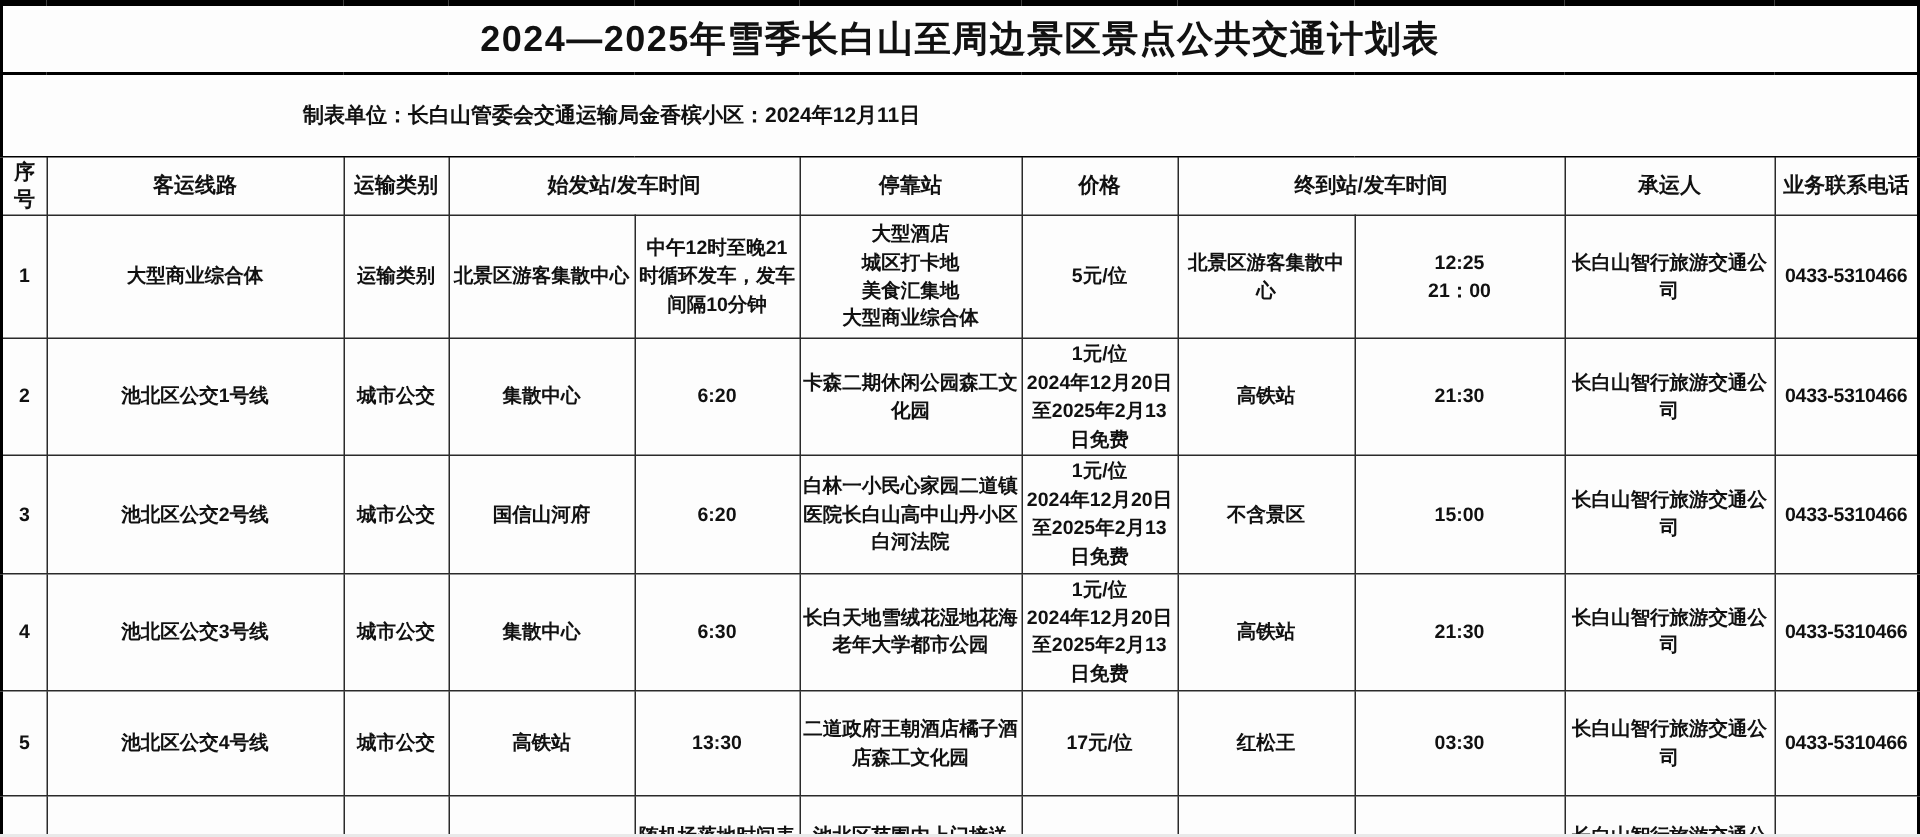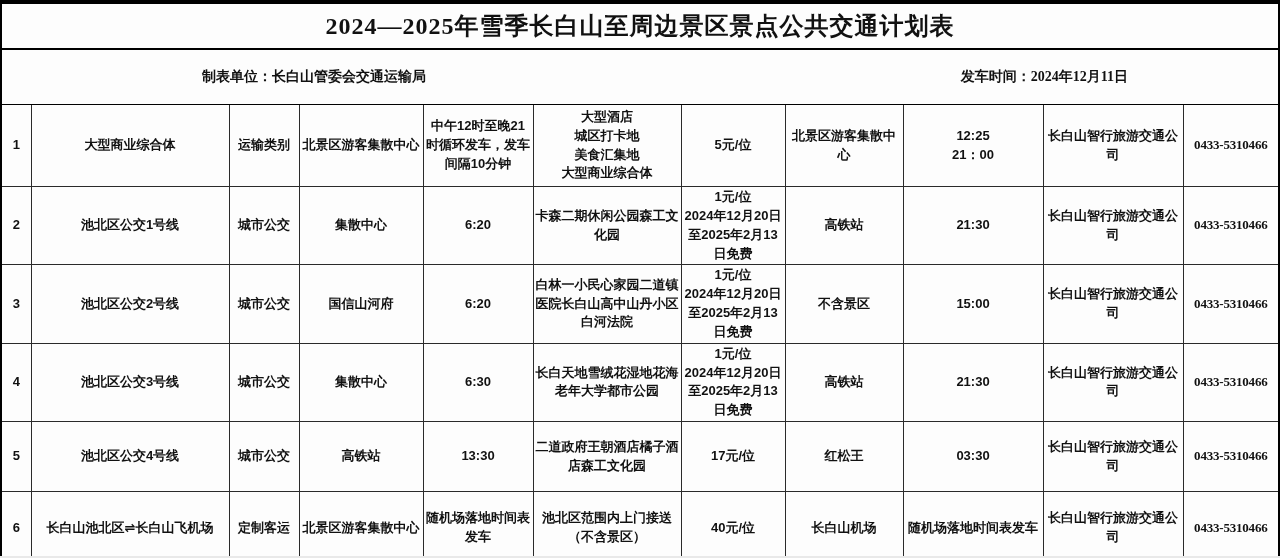--- a/index.html
+++ b/index.html
@@ -39,39 +39,38 @@
   }
   tr.meta-row td {
     border-left: 2px solid #000;
     border-right: 2px solid #000;
     border-bottom: 1px solid #000;
     height: 32px;
     padding: 0;
   }
   .meta-inner {
     display: flex;
-    justify-content: space-between;
     align-items: center;
     padding-left: 200px;
     padding-right: 150px;
     font-size: 14px;
     font-weight: bold;
   }
   tr.header-row th {
     font-size: 14px;
     height: 36px;
     background: #fdfdfd;
   }
   tr.data-row td { font-size: 13px; line-height: 1.45; }
   td.c-seq   { font-size: 13px; }
   td.c-price { font-size: 12px; line-height: 1.35; }
   td.c-phone { font-size: 12px; letter-spacing: -0.2px; padding: 1px 0; }
   td.c-otime, td.c-ttime { font-size: 13px; }
   table.plan td:first-child, table.plan th:first-child { border-left: 2px solid #000; }
-  table.plan td:last-child,  table.plan th:last-child  { border-right: 2px solid #000; font-family: Liberation Serif, serif; }
+  table.plan td:last-child,  table.plan th:last-child  { border-right: 2px solid #000; }
   tr.last-row td { border-bottom: 3px solid #000; }
   tr.r1 { height: 82px; }
   tr.r2, tr.r3, tr.r4, tr.r5 { height: 70px; }
   tr.r6 { height: 74px; }
 </style>
 </head>
 <body>
 
 <div class="sheet">
   <table class="plan">
@@ -91,25 +90,36 @@
 
     <tbody>
         <tr class="title-row">
       <td colspan="11">2024—2025年雪季长白山至周边景区景点公共交通计划表</td>
     </tr>
 
     <tr class="meta-row">
       <td colspan="11">
         <div class="meta-inner">
           <span>制表单位：长白山管委会交通运输局</span>
-          <span>发车时间：2024年12月11日</span>
+          <span>金香槟小区：2024年12月11日</span>
         </div>
       </td>
     </tr>
 
+    <tr class="header-row">
+      <th>序号</th>
+      <th>客运线路</th>
+      <th>运输类别</th>
+      <th colspan="2">始发站/发车时间</th>
+      <th>停靠站</th>
+      <th>价格</th>
+      <th colspan="2">终到站/发车时间</th>
+      <th>承运人</th>
+      <th>业务联系电话</th>
+    </tr>
 
     <tr class="data-row r1">
       <td class="c-seq">1</td>
       <td class="c-line">大型商业综合体</td>
       <td class="c-cat">运输类别</td>
       <td class="c-origin">北景区游客集散中心</td>
       <td class="c-otime">中午12时至晚21时循环发车，发车间隔10分钟</td>
       <td class="c-stops">大型酒店
 城区打卡地
 美食汇集地

